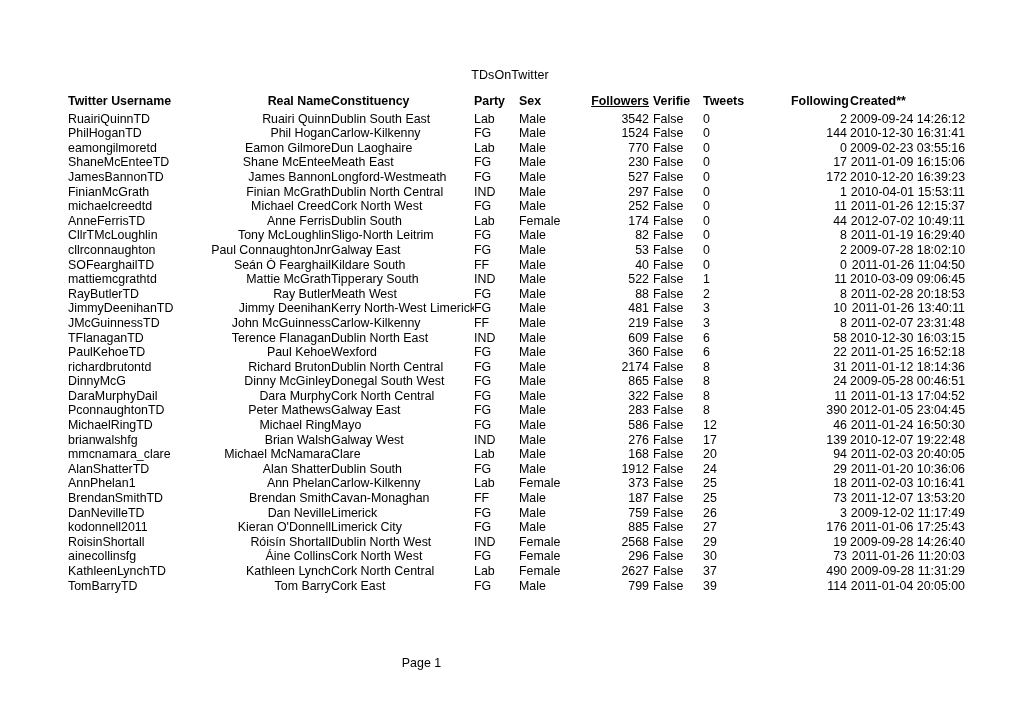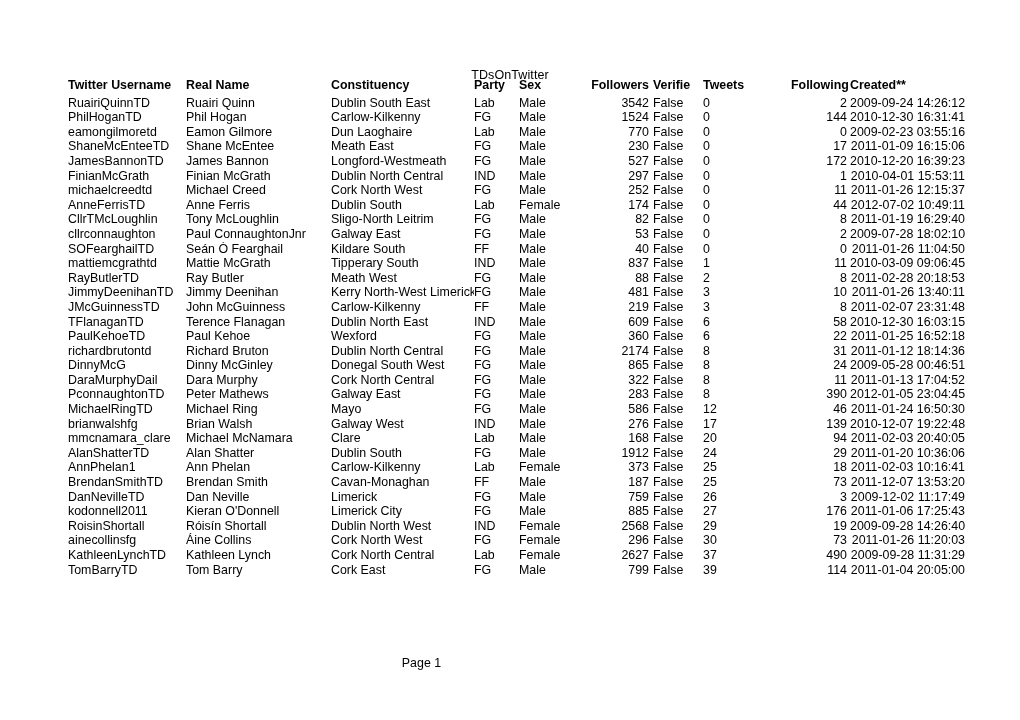--- a/index.html
+++ b/index.html
@@ -27,21 +27,21 @@
     top: 68px;
     left: 0;
     width: 1020px;
     text-align: center;
     font-size: 12.5px;
     line-height: 14px;
     letter-spacing: 0.1px;
   }
   .sheet {
     position: absolute;
-    top: 78px;
+    top: 94px;
     left: 68px;
     width: 890px;
   }
   table.grid {
     border-collapse: collapse;
     border-spacing: 0;
     font-size: 12.4px;
     line-height: 14.6px;
     table-layout: fixed;
     width: 890px;
@@ -55,31 +55,31 @@
     overflow: hidden;
     vertical-align: bottom;
     height: 14.6px;
   }
   table.grid thead th {
     font-weight: bold;
     padding-bottom: 3px;
   }
   
   .c-user   { width: 118px; text-align: left;  }
-  .c-real   { width: 145px; text-align: left;  }
+  .c-real   { width: 145px; text-align: right;  }
   .c-cons   { width: 143px; text-align: left;  }
   .c-party  { width: 45px;  text-align: left;  }
   .c-sex    { width: 58px;  text-align: left;  }
   .c-foll   { width: 72px;  text-align: right; padding-right: 4px !important; }
   .c-ver    { width: 50px;  text-align: left;  }
   .c-tweets { width: 88px;  text-align: left;  }
   .c-fing   { width: 56px;  text-align: right; padding-right: 3px !important; }
   .c-created{ width: 115px; text-align: right;  }
 
-  thead .c-foll   { text-align: right; padding-right: 4px !important; }
+  thead .c-foll   { text-align: right; padding-right: 4px !important; text-decoration: underline; }
   thead .c-ver    { text-align: left; }
   thead .c-tweets { text-align: left; }
   thead .c-fing   { text-align: right; padding-right: 3px !important; }
   thead .c-created{ text-align: left; }
 
   .footer {
     position: absolute;
     top: 656px;
     left: 0;
     width: 843px;
@@ -243,21 +243,21 @@
             <td class="c-tweets">0</td>
             <td class="c-fing">0</td>
             <td class="c-created">2011-01-26 11:04:50</td>
           </tr>
           <tr>
             <td class="c-user">mattiemcgrathtd</td>
             <td class="c-real">Mattie McGrath</td>
             <td class="c-cons">Tipperary South</td>
             <td class="c-party">IND</td>
             <td class="c-sex">Male</td>
-            <td class="c-foll">837</td>
+            <td class="c-foll">522</td>
             <td class="c-ver">False</td>
             <td class="c-tweets">1</td>
             <td class="c-fing">11</td>
             <td class="c-created">2010-03-09 09:06:45</td>
           </tr>
           <tr>
             <td class="c-user">RayButlerTD</td>
             <td class="c-real">Ray Butler</td>
             <td class="c-cons">Meath West</td>
             <td class="c-party">FG</td>

